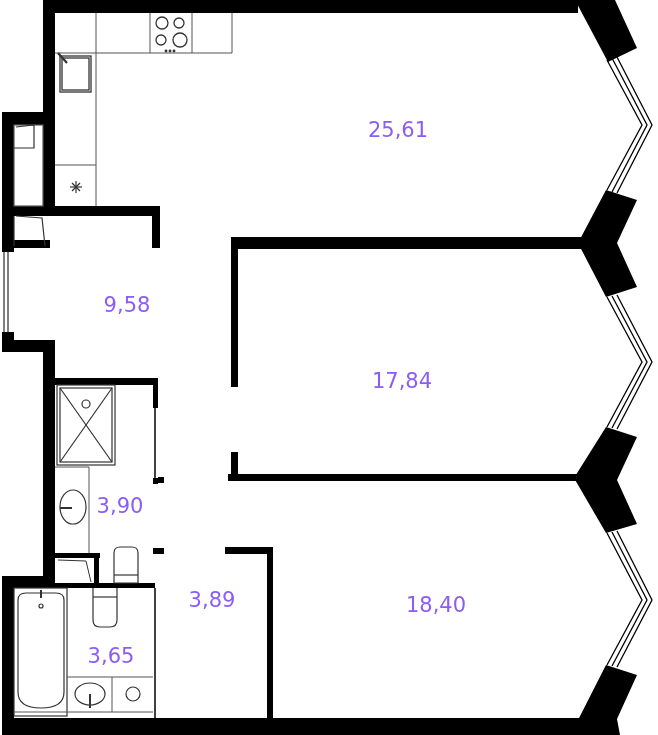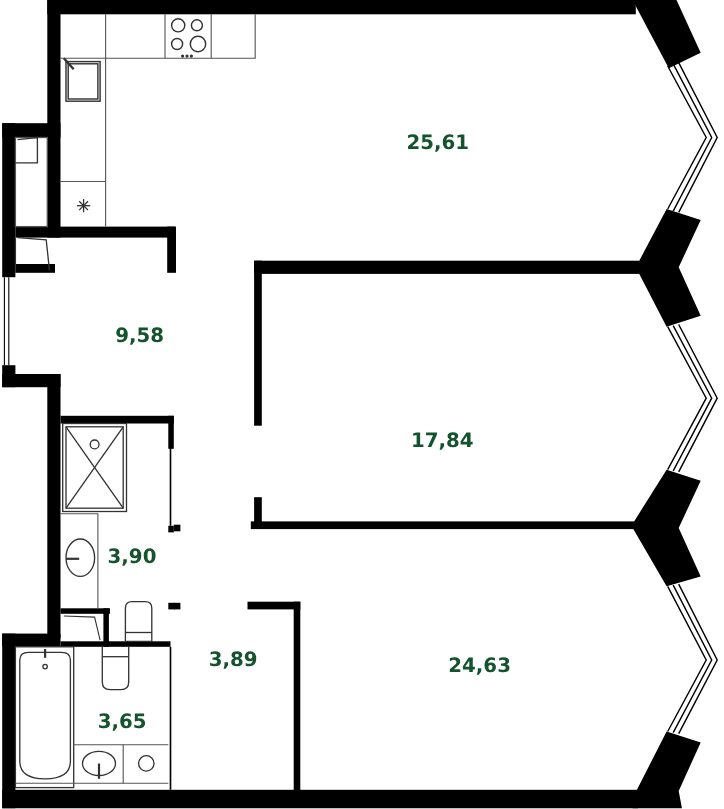--- a/index.html
+++ b/index.html
@@ -1,26 +1,25 @@
 <!DOCTYPE html>
 <html><head>
   <meta charset="utf-8">
   <style>
     html, body { margin: 0; padding: 0; background: #ffffff; }
     body { width: 658px; height: 735px; position: relative; overflow: hidden; }
     #plan { position: absolute; left: 0; top: 0; width: 658px; height: 735px; }
     .room-label {
       position: absolute;
       font-family: "DejaVu Sans", sans-serif;
-      font-size: 18px;
-      color: #14532d;
+      font-size: 21px;
+      color: #8b5cf6;
       transform: translate(-50%, -50%);
       white-space: nowrap;
       letter-spacing: 0px;
-      font-weight: bold;
     }
   </style>
 </head>
 <body>
 
 <svg id="plan" viewBox="0 0 658 735" xmlns="http://www.w3.org/2000/svg">
 
   <g fill="#000">
 
     <rect x="43" y="0" width="535" height="13"></rect>
@@ -175,17 +174,17 @@
     <ellipse cx="90" cy="694" rx="15" ry="11"></ellipse>
     <line x1="90" y1="694" x2="90" y2="708" stroke-width="2"></line>
   </g>
   <g fill="none" stroke="#333" stroke-width="1.2">
     <circle cx="133" cy="694" r="7"></circle>
   </g>
 </svg>
 
 <div class="room-label" style="left:398px; top:130px;">25,61</div>
 <div class="room-label" style="left:127px; top:305px;">9,58</div>
-<div class="room-label" style="left:402px; top:401px;">17,84</div>
+<div class="room-label" style="left:402px; top:381px;">17,84</div>
 <div class="room-label" style="left:120px; top:506px;">3,90</div>
 <div class="room-label" style="left:111px; top:656px;text-align:center;">3,65</div>
 <div class="room-label" style="left:212px; top:600px;">3,89</div>
-<div class="room-label" style="left:436px; top:605px;">24,63</div>
+<div class="room-label" style="left:436px; top:605px;">18,40</div>
 
 </body></html>

